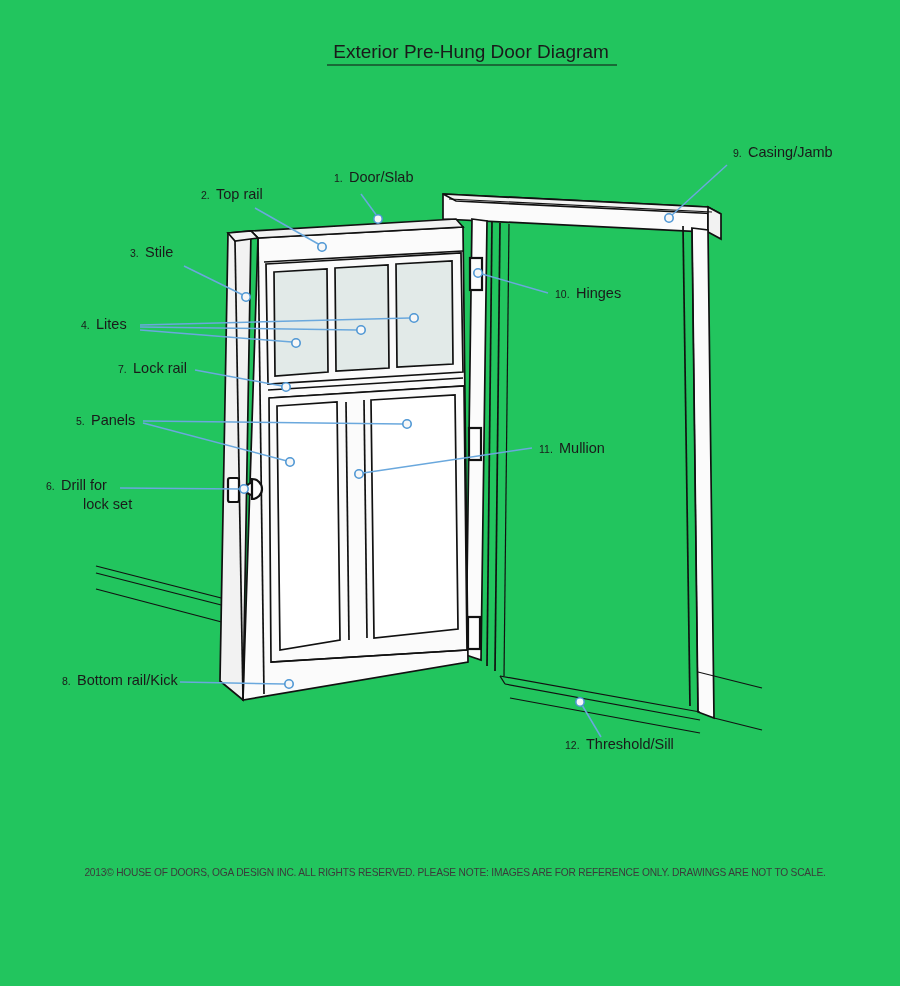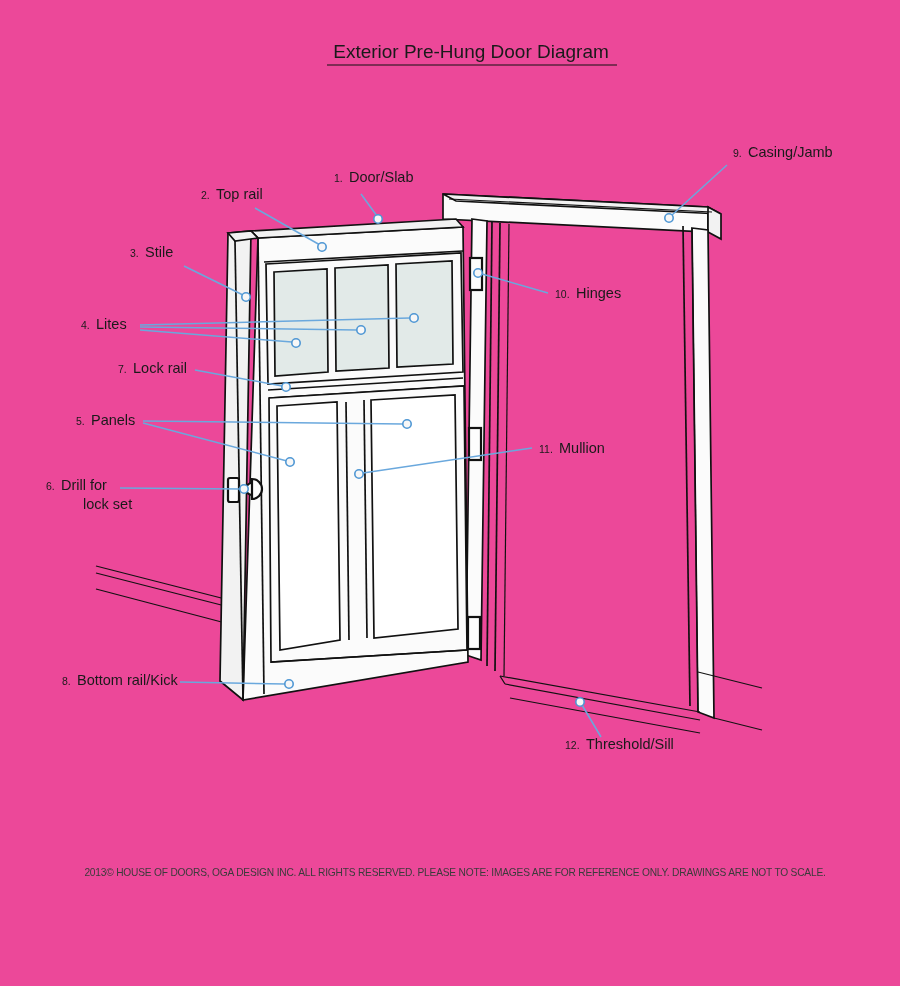--- a/index.html
+++ b/index.html
@@ -4,21 +4,21 @@
 <style>
   html, body {
     margin: 0;
     padding: 0;
     background: #ffffff;
   }
   #page {
     position: relative;
     width: 900px;
     height: 986px;
-    background: #ec4899;
+    background: #22c55e;
     font-family: "Liberation Sans", sans-serif;
     overflow: hidden;
   }
   #diagram {
     position: absolute;
     left: 0;
     top: 0;
     width: 900px;
     height: 986px;
   }

